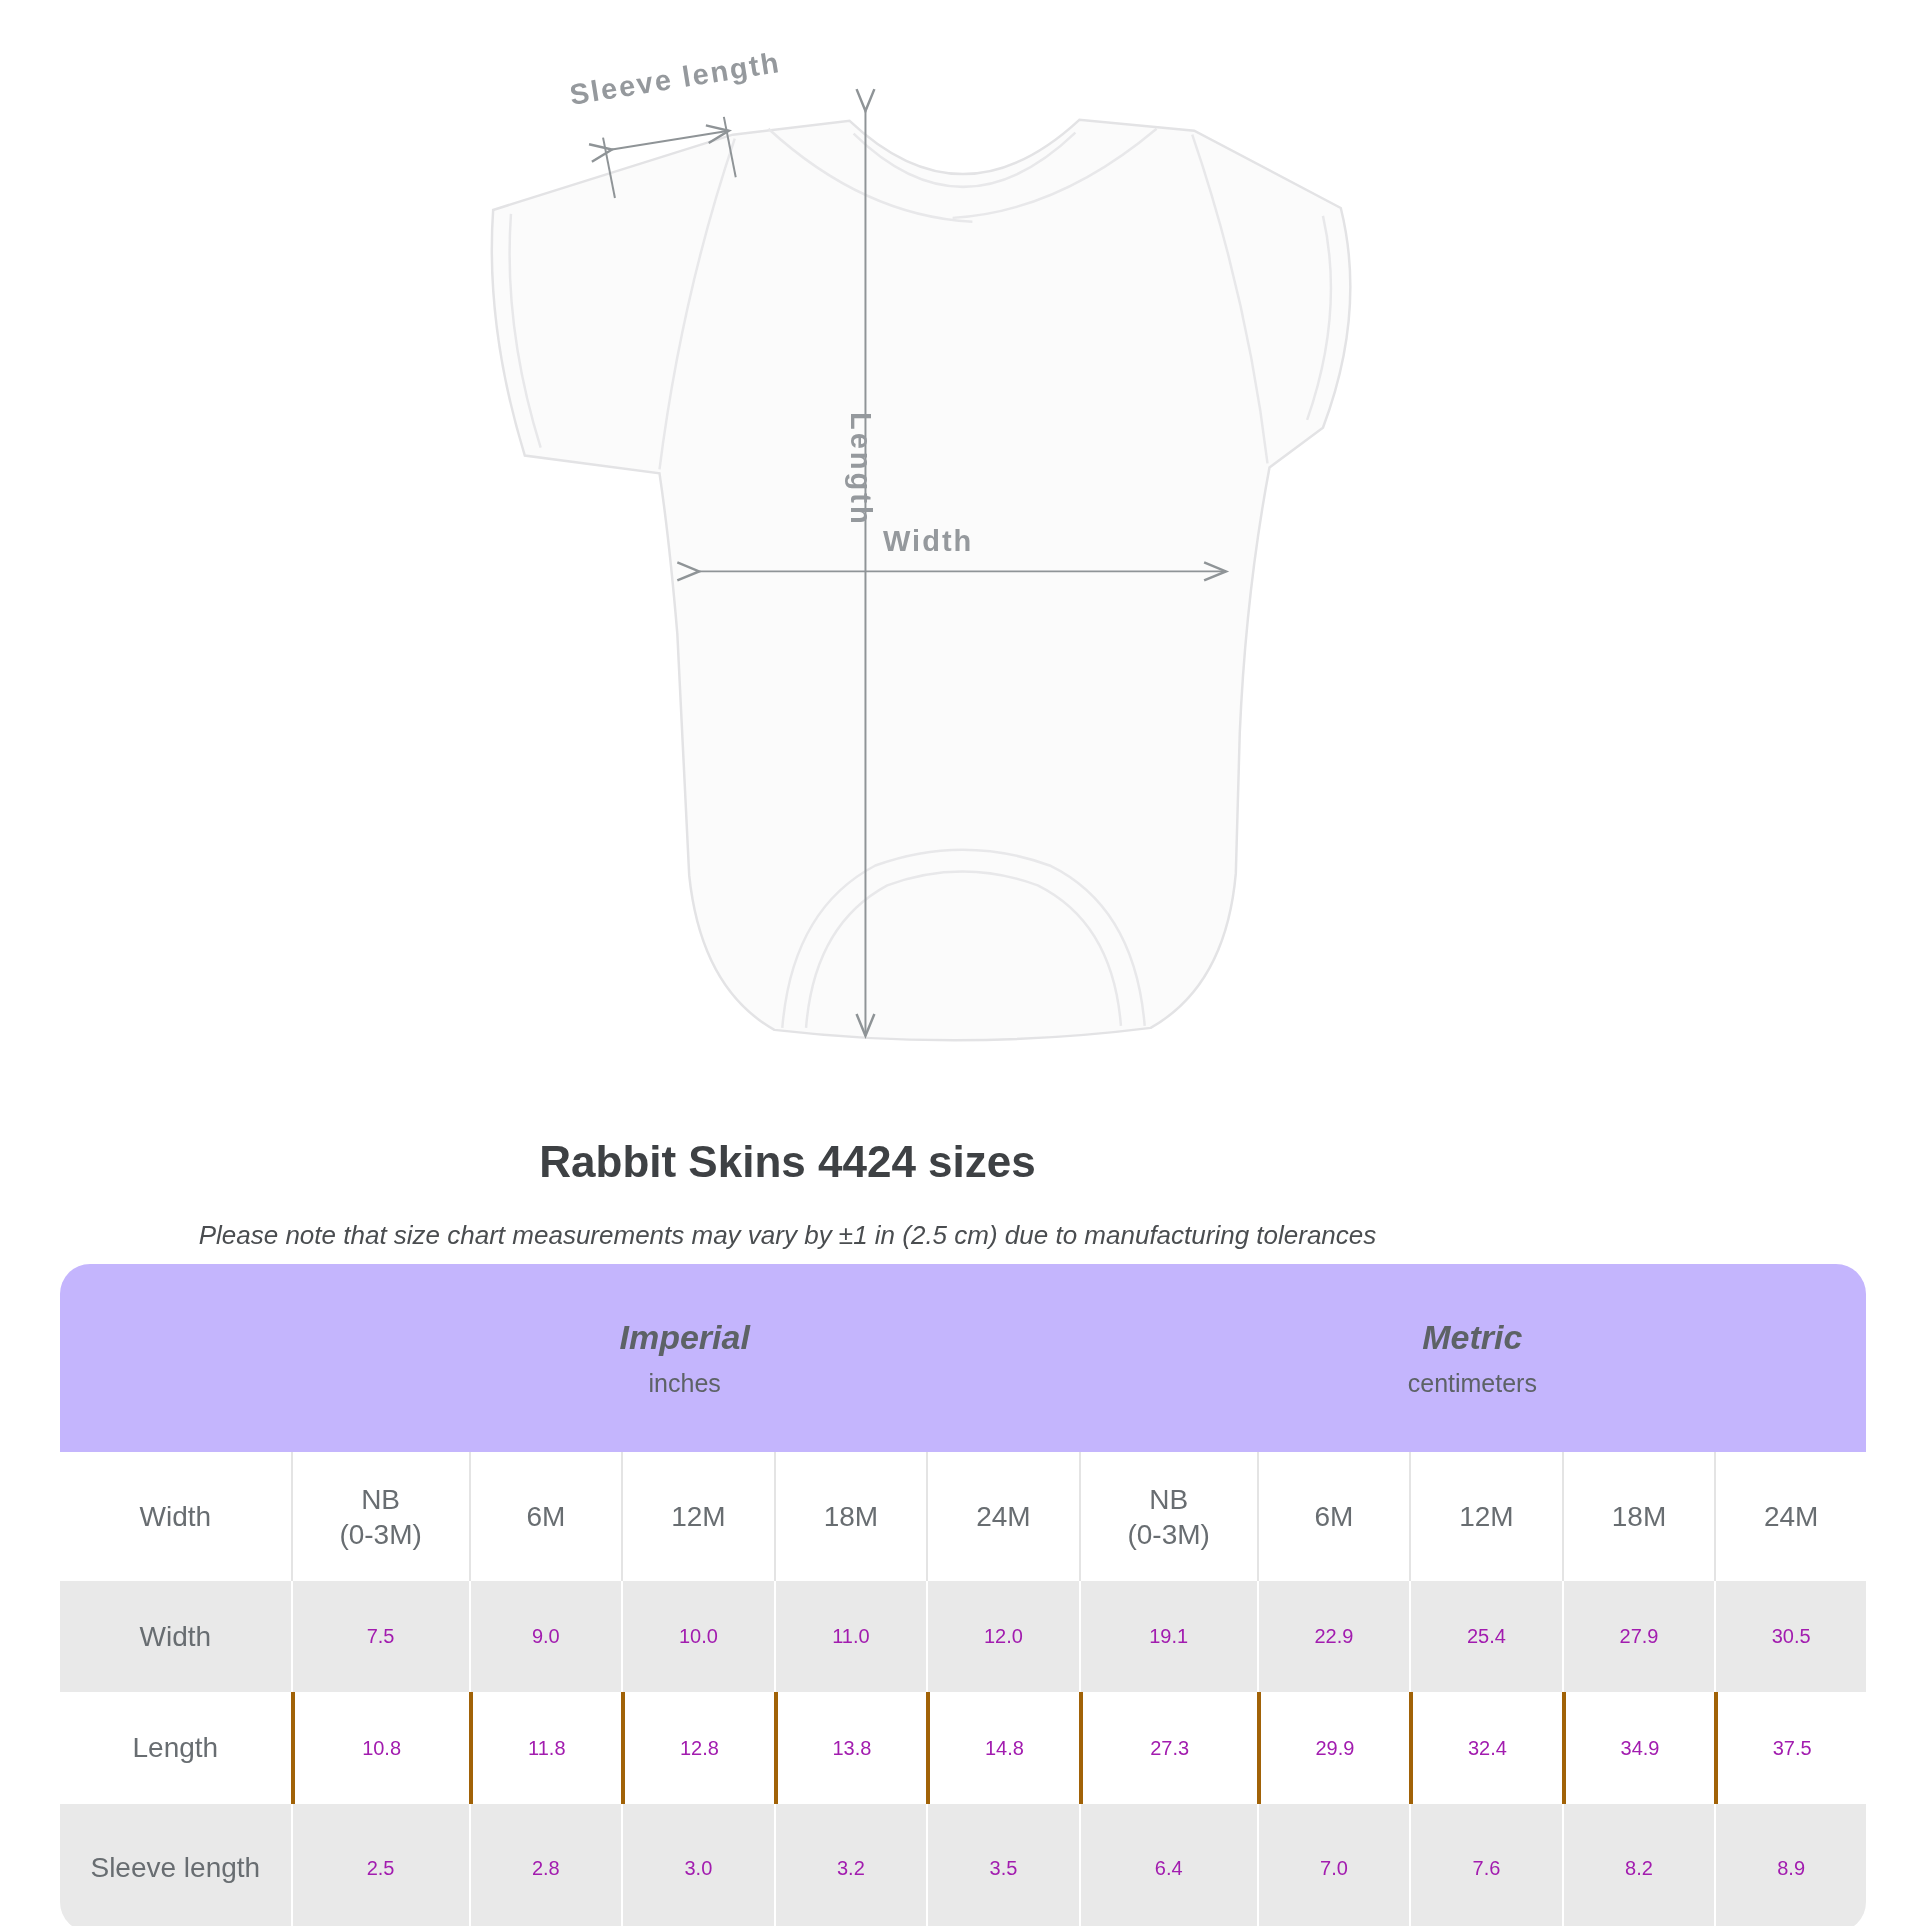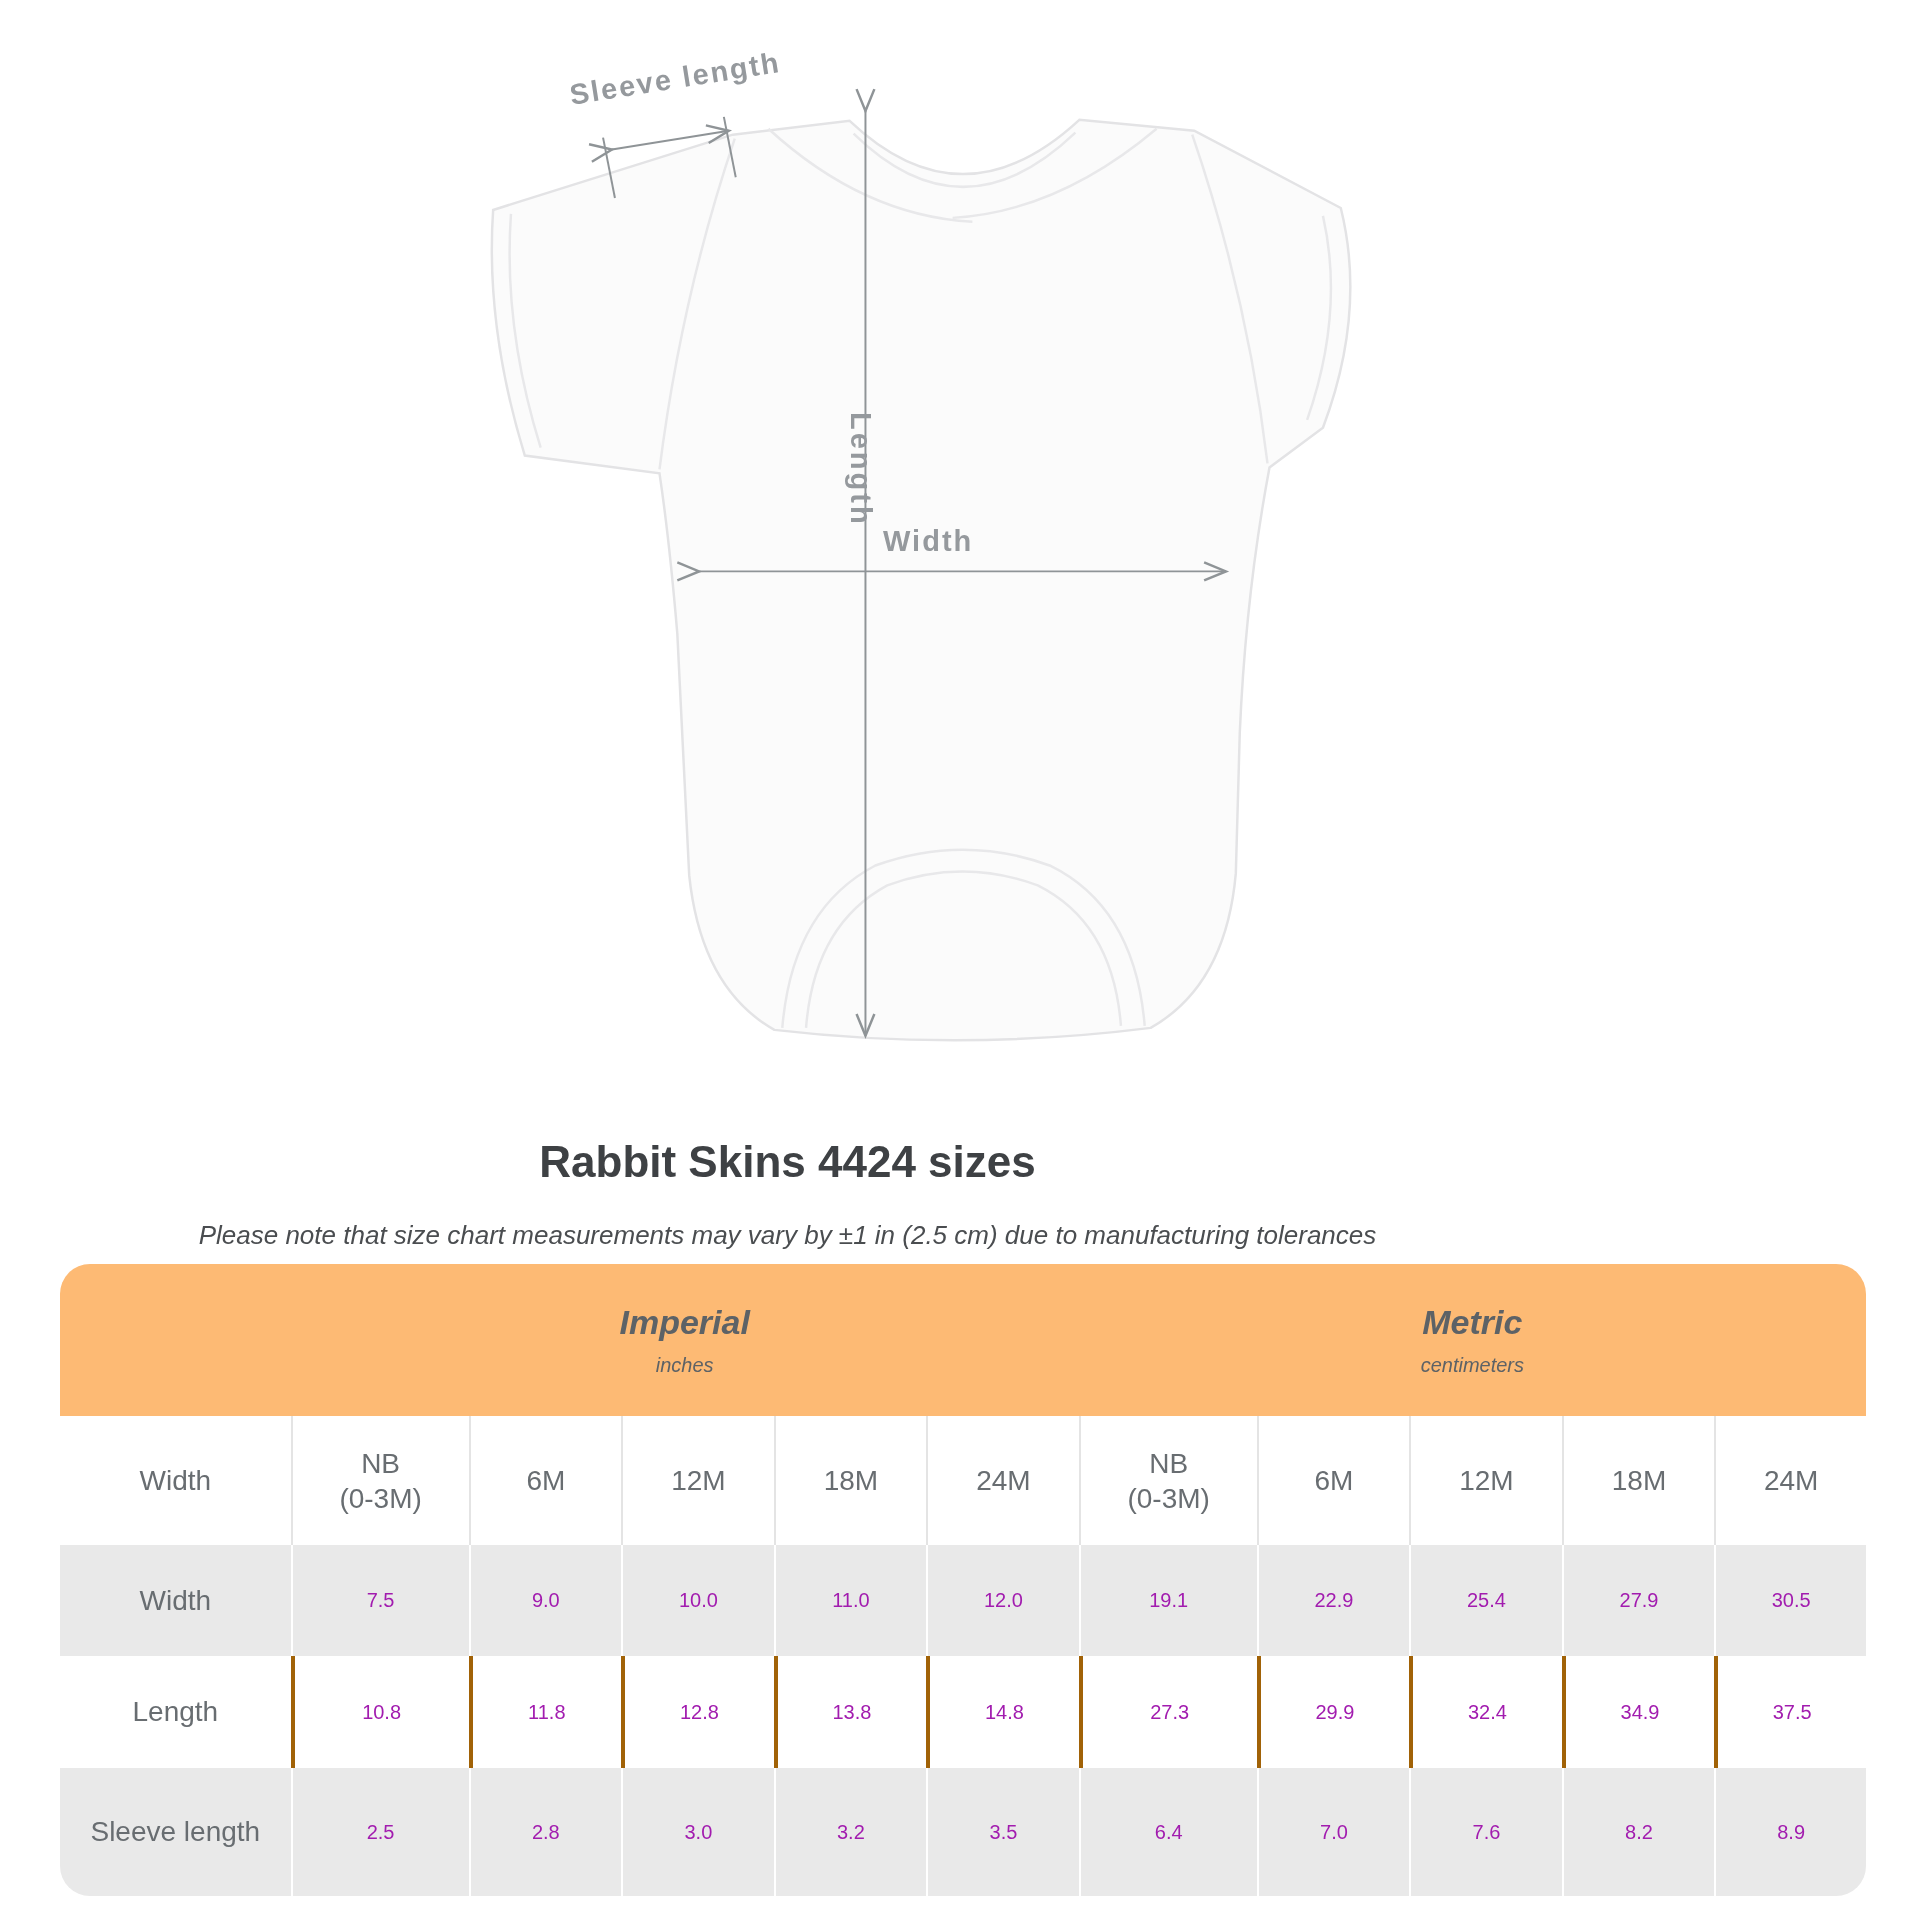--- a/index.html
+++ b/index.html
@@ -29,32 +29,32 @@
   .table-wrap{
     position:absolute;left:60px;top:1264px;width:1806px;border-radius:30px;
     overflow:hidden;
   }
   table.size-table{
     width:100%;border-collapse:separate;border-spacing:0;table-layout:fixed;
   }
   .size-table td,.size-table th{
     text-align:center;vertical-align:middle;padding:0 6px;font-weight:normal;
   }
-  tr.band-row th{height:152px;background:#fdba74;}
+  tr.band-row th{height:188px;background:#c4b5fd;}
   tr.header-row th{height:129px;background:#ffffff;}
   tr.gray-row td{height:111px;background:#e9e9e9;}
   tr.white-row td{height:112px;background:#ffffff;}
   tr.gray-row.last-row td{height:128px;}
   
   tr.header-row th + th{border-left:2px solid #e4e4e4;}
   tr.white-row td + td{border-left:4px solid #a16207;}
   tr.gray-row td + td{border-left:2px solid #ffffff;}
   
   .group-name{display:block;font-size:34px;font-weight:bold;font-style:italic;color:#5d6266;}
-  .group-unit{display:block;margin-top:12px;font-size:20px;font-style:italic;color:#5d6266;}
+  .group-unit{display:block;margin-top:12px;font-size:25px;color:#5d6266;}
   .col-head,.row-head{font-size:28px;font-weight:bold;color:#686d71;}
   .col-line{display:block;line-height:1.25;}
   .cell-val{font-size:20px;color:#a21caf;}
 </style>
 </head>
 <body>
 
 <div class="stage">
 
   <div class="diagram">

